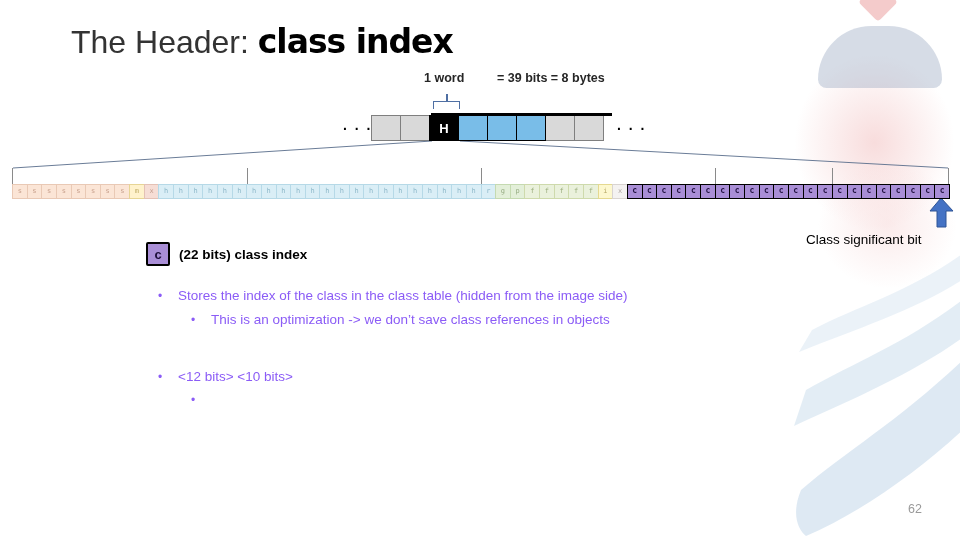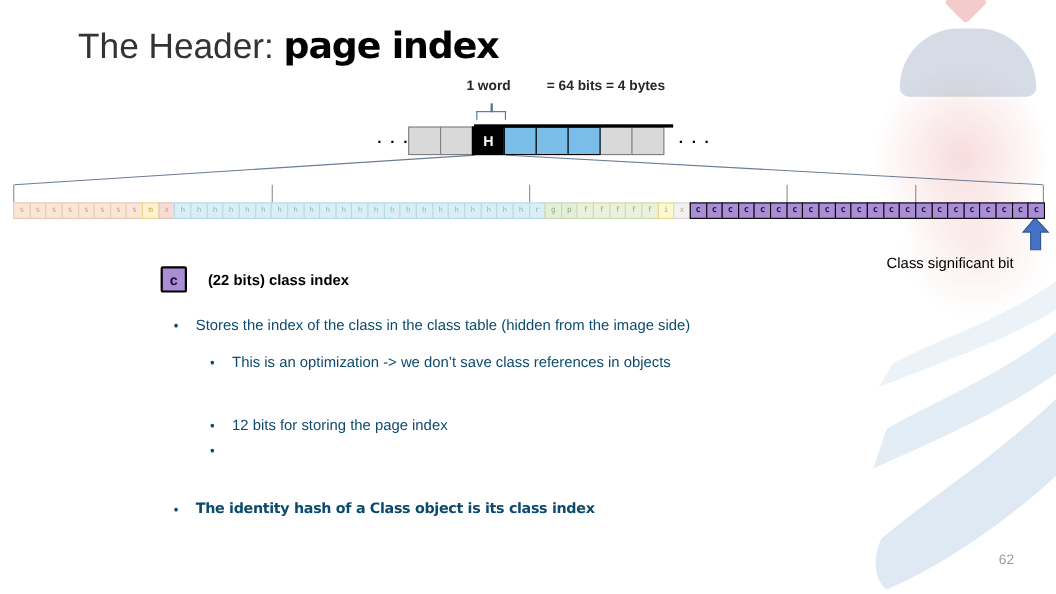--- a/index.html
+++ b/index.html
@@ -50,31 +50,31 @@
   .bcell.cbit{font-size:8px;font-weight:700;position:relative;z-index:2;}
   .tick{position:absolute;width:1px;height:16px;top:168px;background:#8a8a8a;}
 
   #lsb-label{position:absolute;left:806px;top:232px;font-size:13.5px;color:#000;}
 
   
   #legend{position:absolute;left:146px;top:242px;display:flex;align-items:center;}
   #legend .sym{width:24px;height:24px;border:2px solid #000;border-radius:2px;
                display:flex;align-items:center;justify-content:center;
                font-size:13px;font-weight:700;color:#1d0f3a;}
-  #legend .txt{margin-left:19px;font-size:13.5px;font-weight:600;color:#000;}
+  #legend .txt{margin-left:9px;font-size:13.5px;font-weight:600;color:#000;}
 
   
   #bullets{position:absolute;left:158px;top:288px;width:680px;}
-  .bullet-item{display:flex;font-size:13.5px;line-height:15px;color:#0c4a6e;}
+  .bullet-item{display:flex;font-size:13.5px;line-height:15px;color:#8b5cf6;}
   .bullet-item .bmark{width:20px;flex:0 0 20px;}
   .bullet-item .bmark::before{content:"\2022";font-size:12px;}
   .bullet-item.l2{padding-left:33px;}
   .bullet-group.g1{margin-top:41px;}
   .bullet-group.g2{margin-top:37px;}
-  .bullet-group.g0 .bullet-item + .bullet-item{margin-top:18px;}
+  .bullet-group.g0 .bullet-item + .bullet-item{margin-top:8px;}
   .bullet-group.g1 .bullet-item + .bullet-item{margin-top:7px;}
   .bullet-item.emphasis .btext{font-weight:700;font-family:"DejaVu Sans",sans-serif;letter-spacing:-0.3px;font-size:13px;}
 
   #page-number{position:absolute;left:908px;top:502px;font-size:12.5px;color:#9a9a9a;}
 
   svg.overlay{position:absolute;left:0;top:0;pointer-events:none;}
 </style>
 </head>
 <body>
 
@@ -84,25 +84,25 @@
   <div class="decor blob2"></div>
   <div class="decor dome"></div>
   <div class="decor redtip"></div>
   <svg class="overlay" width="960" height="540">
     <path d="M 965 252 C 910 292 858 306 812 330 L 799 352 C 858 328 916 310 965 278 Z" fill="#e4edf5" opacity="0.75"></path>
     <path d="M 965 298 C 905 344 855 362 806 390 L 794 426 C 856 398 916 372 965 336 Z" fill="#dce8f2" opacity="0.8"></path>
     <path d="M 965 358 C 900 420 845 452 801 490 C 791 514 798 530 806 536 C 862 512 920 470 965 428 Z" fill="#d8e5f1" opacity="0.85"></path>
   </svg>
 
   <div id="title">
-    <span class="prefix">The Header: </span><span class="emph">page index</span>
+    <span class="prefix">The Header: </span><span class="emph">class index</span>
   </div>
 
   <div id="one-word-label" class="diagram-caption">1 word</div>
-  <div id="bits-label" class="diagram-caption">= 64 bits = 4 bytes</div>
+  <div id="bits-label" class="diagram-caption">= 39 bits = 8 bytes</div>
   <div id="bracket"></div>
   <div id="bracket-stem"></div>
 
   <div id="ellipsis-left" class="ellipsis">. . .</div>
   <div id="word-row">
       <div class="wcell plain" style="background: rgb(217, 217, 217);"></div>
       <div class="wcell plain" style="background: rgb(217, 217, 217);"></div>
       <div class="wcell header" style="background: rgb(0, 0, 0); color: rgb(255, 255, 255);">H</div>
       <div class="wcell highlight" style="background: rgb(121, 189, 232);"></div>
       <div class="wcell highlight" style="background: rgb(121, 189, 232);"></div>
@@ -204,30 +204,24 @@
         <div class="bullet-item l1">
           <span class="bmark"></span>
           <span class="btext">Stores the index of the class in the class table (hidden from the image side)</span>
         </div>
         <div class="bullet-item l2">
           <span class="bmark"></span>
           <span class="btext">This is an optimization -&gt; we don’t save class references in objects</span>
         </div>
       </div>
       <div class="bullet-group g1">
+        <div class="bullet-item l1">
+          <span class="bmark"></span>
+          <span class="btext">&lt;12 bits&gt; &lt;10 bits&gt;</span>
+        </div>
         <div class="bullet-item l2">
           <span class="bmark"></span>
-          <span class="btext">12 bits for storing the page index</span>
-        </div>
-        <div class="bullet-item l2">
-          <span class="bmark"></span>
-        </div>
-      </div>
-      <div class="bullet-group g2">
-        <div class="bullet-item l1 emphasis">
-          <span class="bmark"></span>
-          <span class="btext">The identity hash of a Class object is its class index</span>
         </div>
       </div>
     </div>
 
   <div id="page-number">62</div>
 </div>
 
 </body></html>

